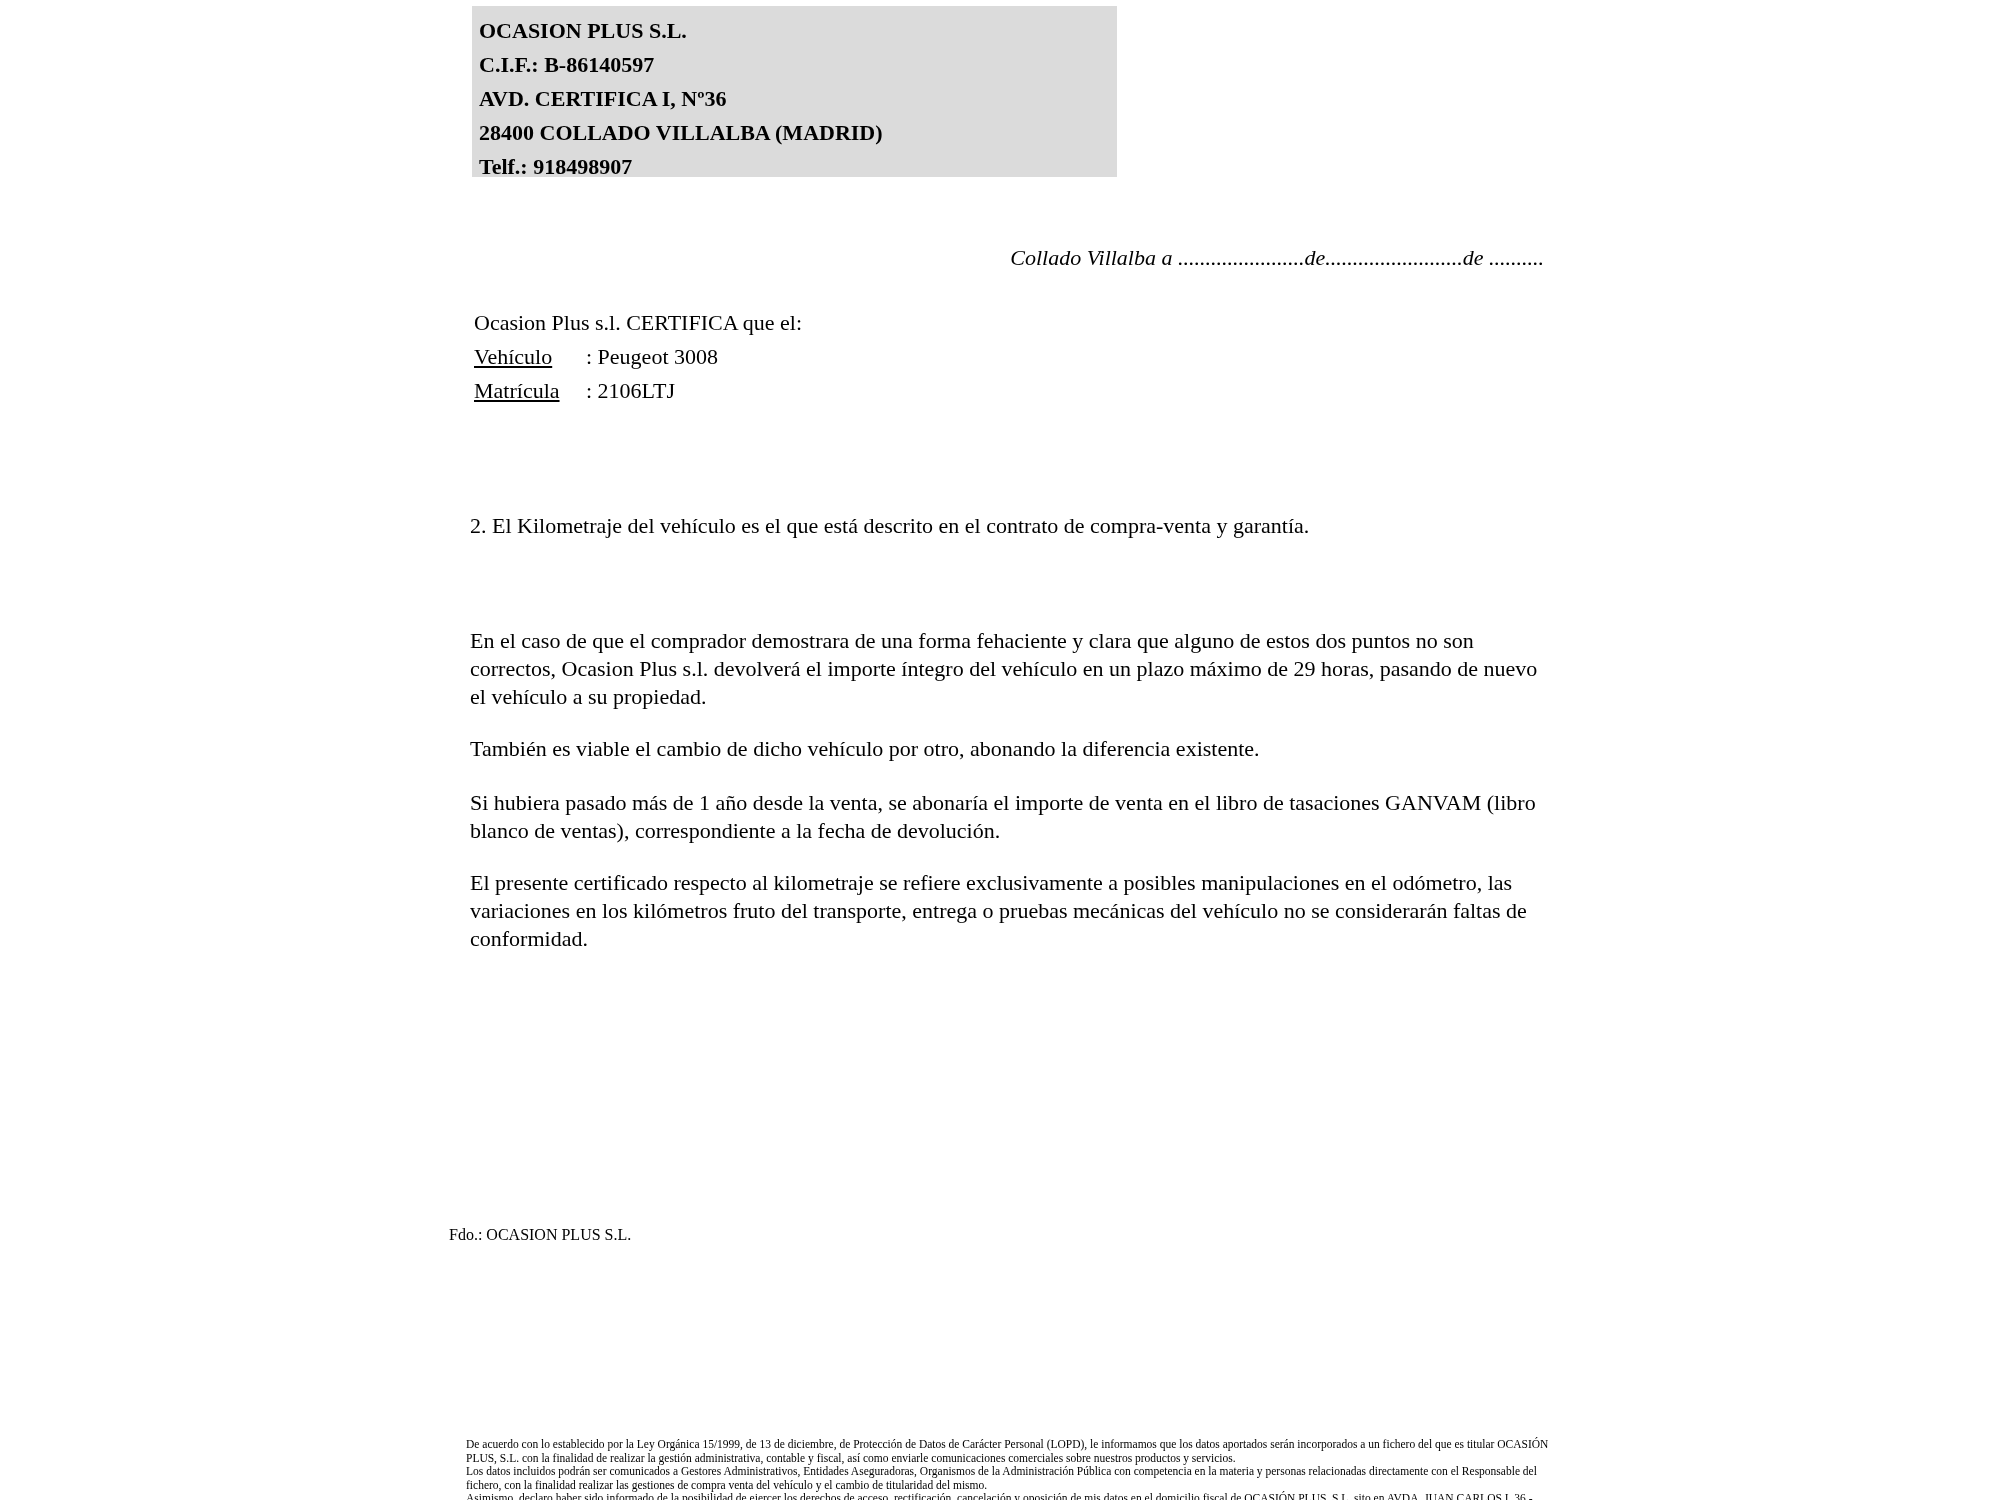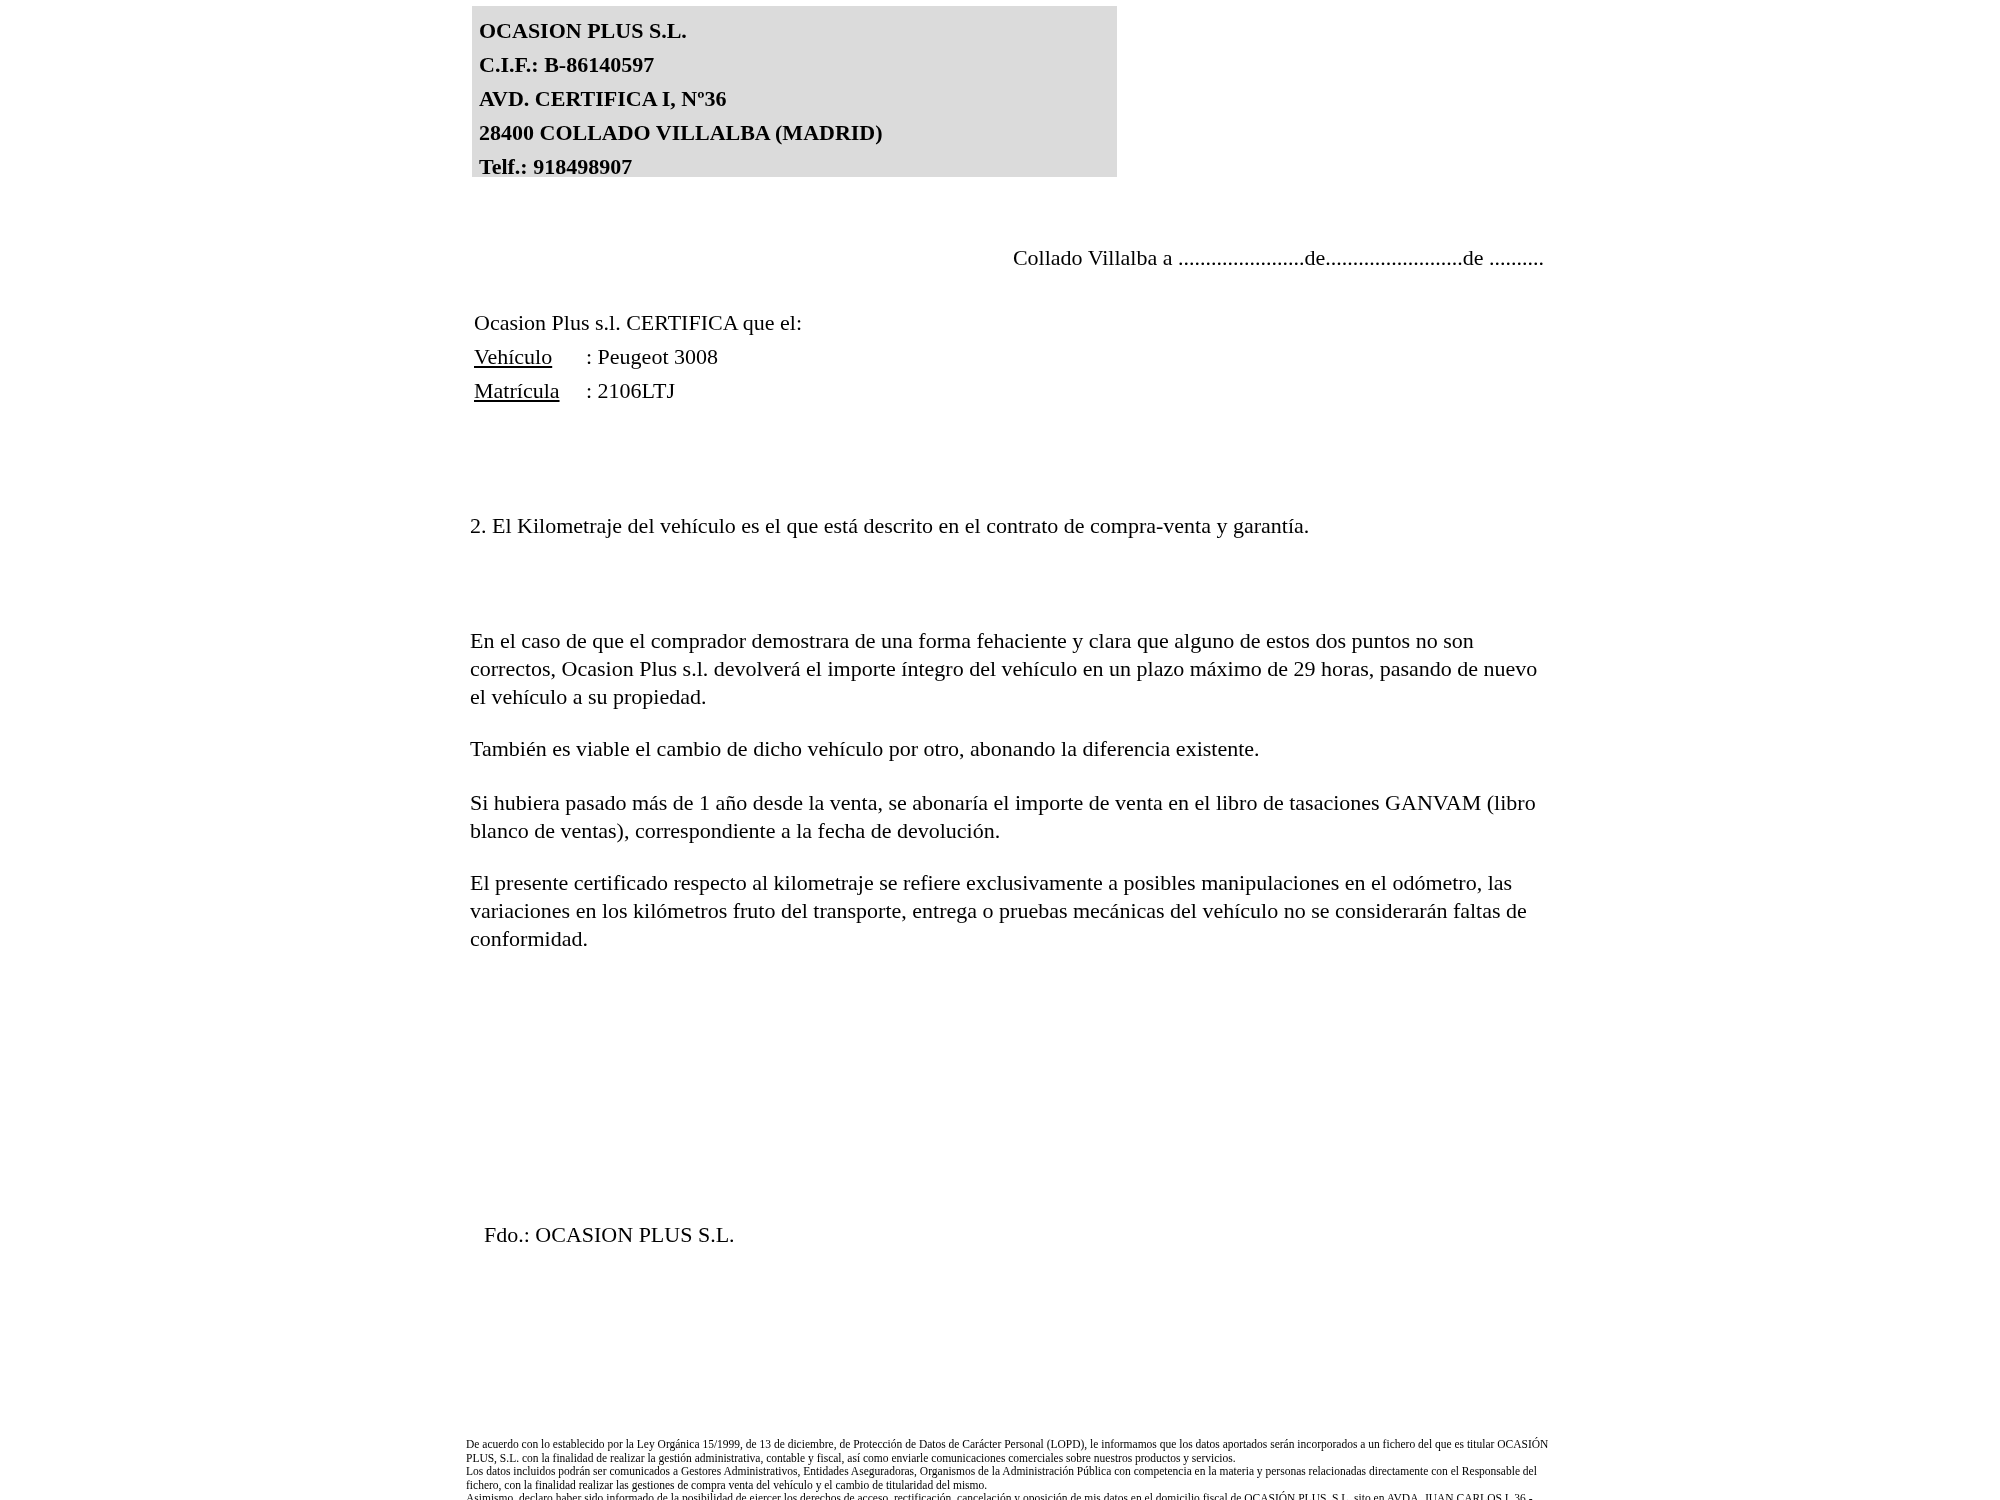--- a/index.html
+++ b/index.html
@@ -31,20 +31,21 @@
     line-height: 34px;
   }
   .dateline {
     position: absolute;
     left: 472px;
     top: 244px;
     width: 1072px;
     text-align: right;
     font-size: 22px;
     line-height: 28px;
+    font-style: italic;
   }
   .certifica {
     position: absolute;
     left: 474px;
     top: 306px;
     font-size: 22px;
     line-height: 34px;
   }
   .labelbox {
     display: inline-block;
@@ -62,23 +63,23 @@
     line-height: 28px;
   }
   .pt1 { top: 458px; }
   .pt2 { top: 512px; }
   .para1 { top: 627px; }
   .para2 { top: 735px; }
   .para3 { top: 789px; }
   .para4 { top: 869px; }
   .signature {
     position: absolute;
-    left: 484px;
+    left: 449px;
     top: 1221px;
-    font-size: 22px;
+    font-size: 16px;
     line-height: 28px;
   }
   .legal-footer {
     position: absolute;
     left: 466px;
     top: 1438px;
     width: 1090px;
     font-size: 11.5px;
     line-height: 13.5px;
   }

